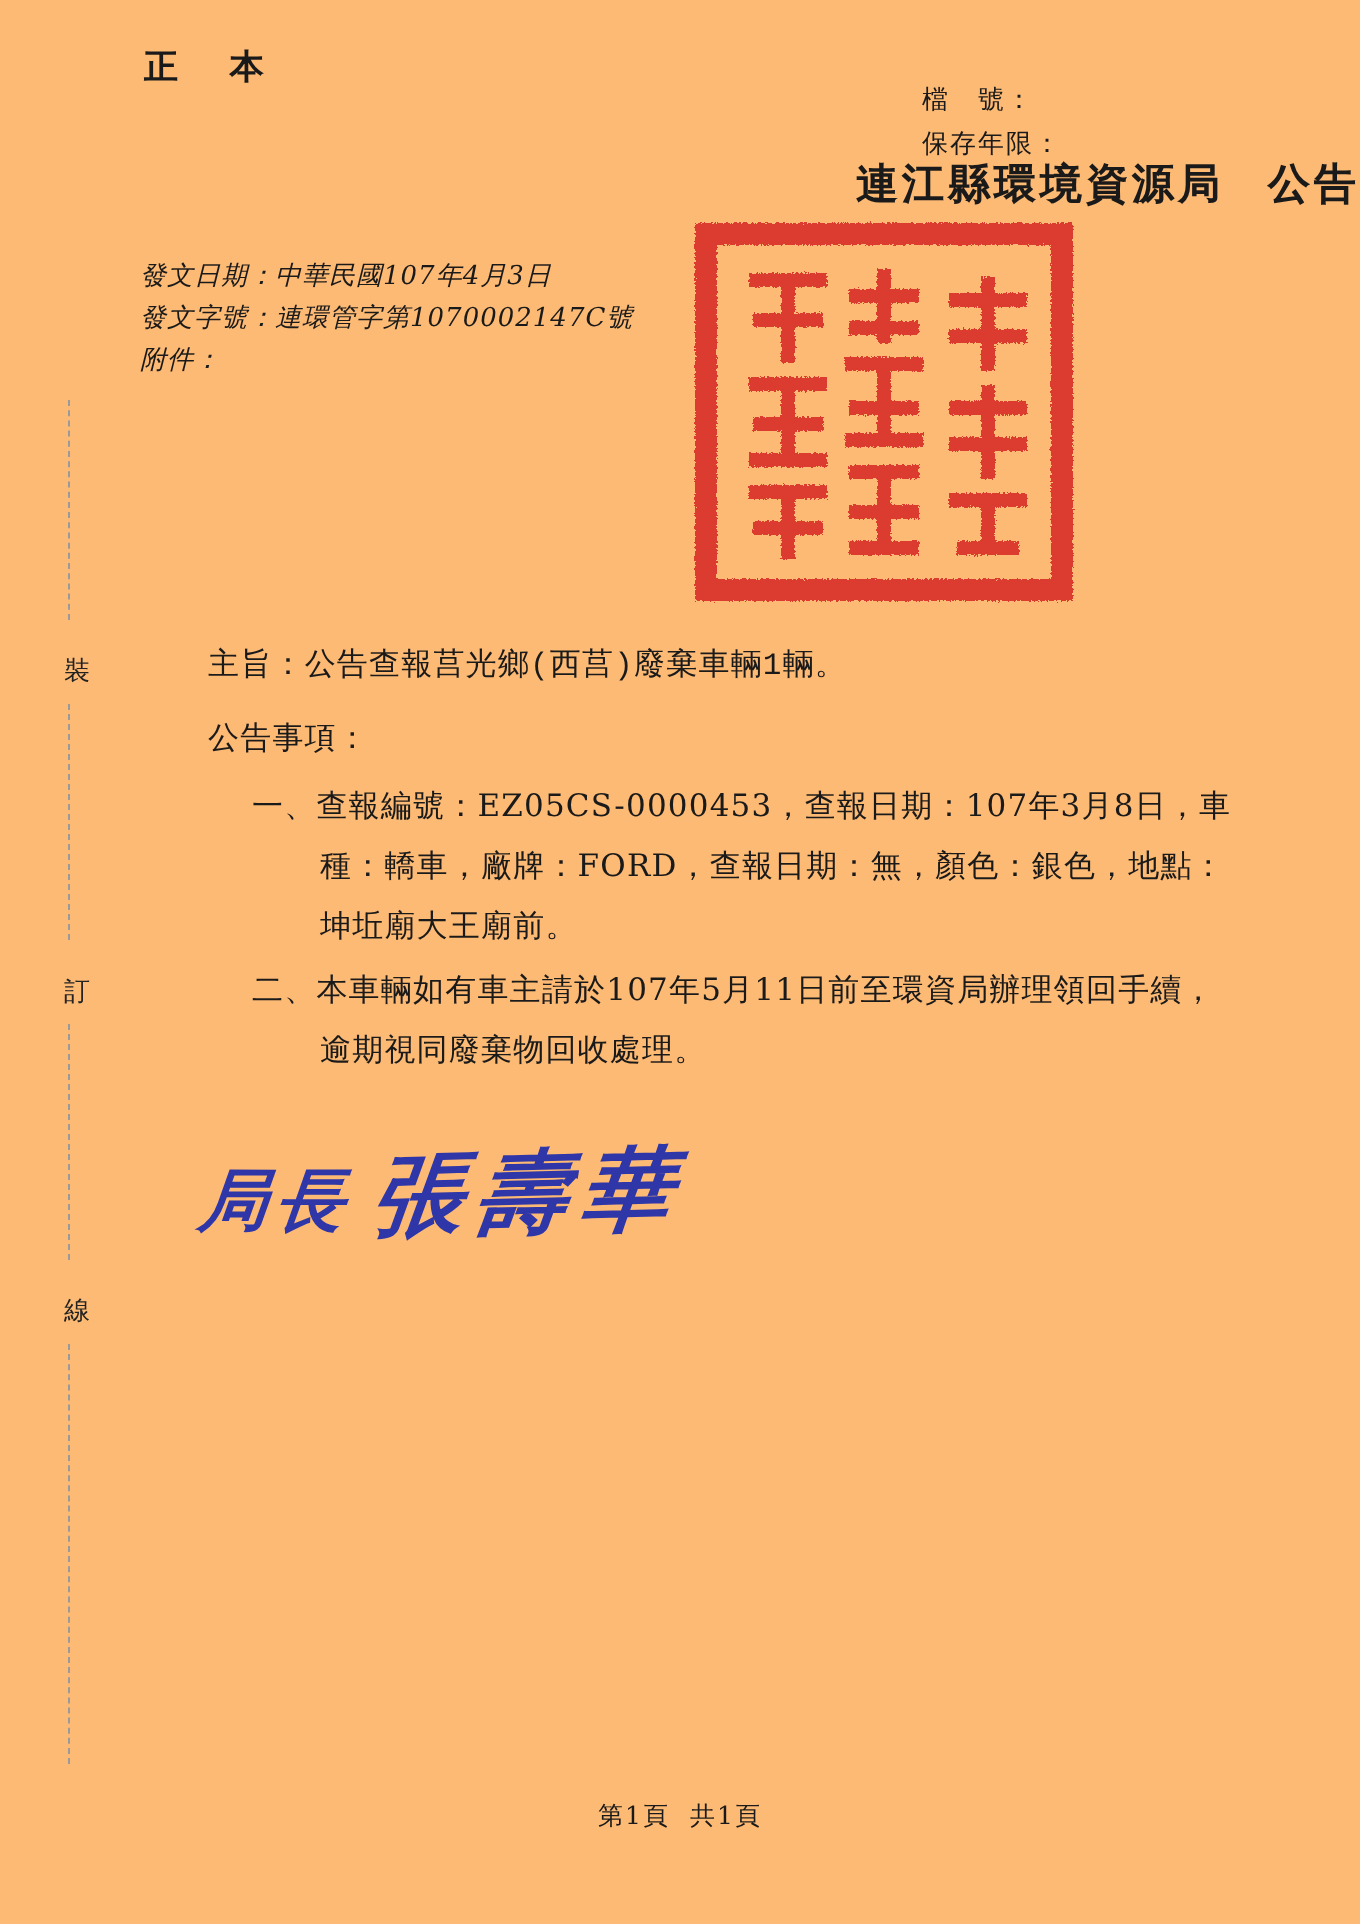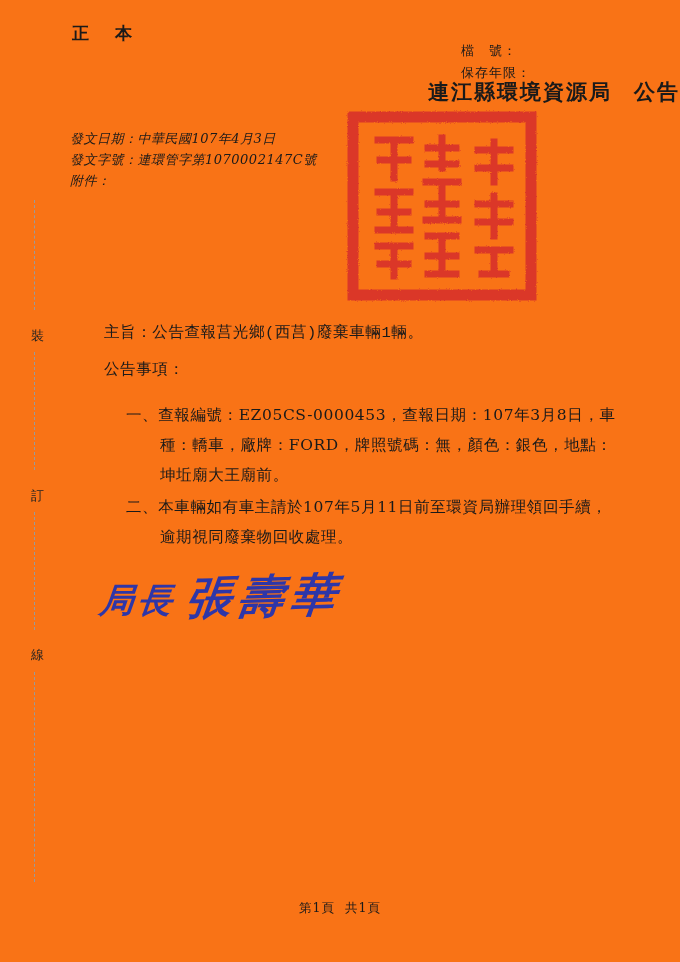--- a/index.html
+++ b/index.html
@@ -12,21 +12,21 @@
     height: 962px;
     position: relative;
     font-family: "DejaVu Serif", "Liberation Serif", serif;
     color: #1a1a1a;
     overflow: hidden;
   }
 
   .page {
     position: absolute;
     inset: 0;
-    background: #f97316;
+    background: #fdba74;
   }
 
   
   .copy-label {
     position: absolute;
     left: 72px;
     top: 22px;
     font-size: 17px;
     letter-spacing: 10px;
     font-weight: 600;
@@ -108,21 +108,21 @@
     font-size: 15.5px;
     line-height: 30px;
     letter-spacing: 0.6px;
   }
   .line { white-space: nowrap; }
   .line.block { margin-bottom: 2px; font-family: Liberation Mono, monospace; }
 
   .section-title { margin-top: 6px; }
 
   .numbered {
-    margin-top: 16px;
+    margin-top: 4px;
     padding-left: 22px;
   }
   .numbered .item { margin-bottom: 2px; }
   .numbered .item .first { text-indent: 0; }
   .numbered .item .cont { padding-left: 34px; }
 
   
   .signature {
     position: absolute;
     left: 100px;
@@ -224,21 +224,21 @@
     <div class="line block">
       <span>主旨：</span><span>公告查報莒光鄉(西莒)廢棄車輛1輛。</span>
     </div>
     <div class="line section-title">公告事項：</div>
 
     <div class="numbered">
       <div class="item">
         <div class="line first">
           <span>一、</span><span>查報編號：EZ05CS-0000453，查報日期：107年3月8日，車</span>
         </div>
-        <div class="line cont">種：轎車，廠牌：FORD，牌照號碼：無，顏色：銀色，地點：</div>
+        <div class="line cont">種：轎車，廠牌：FORD，查報日期：無，顏色：銀色，地點：</div>
         <div class="line cont">坤坵廟大王廟前。</div>
       </div>
       <div class="item">
         <div class="line first">
           <span>二、</span><span>本車輛如有車主請於107年5月11日前至環資局辦理領回手續，</span>
         </div>
         <div class="line cont">逾期視同廢棄物回收處理。</div>
       </div>
     </div>
   </div>

